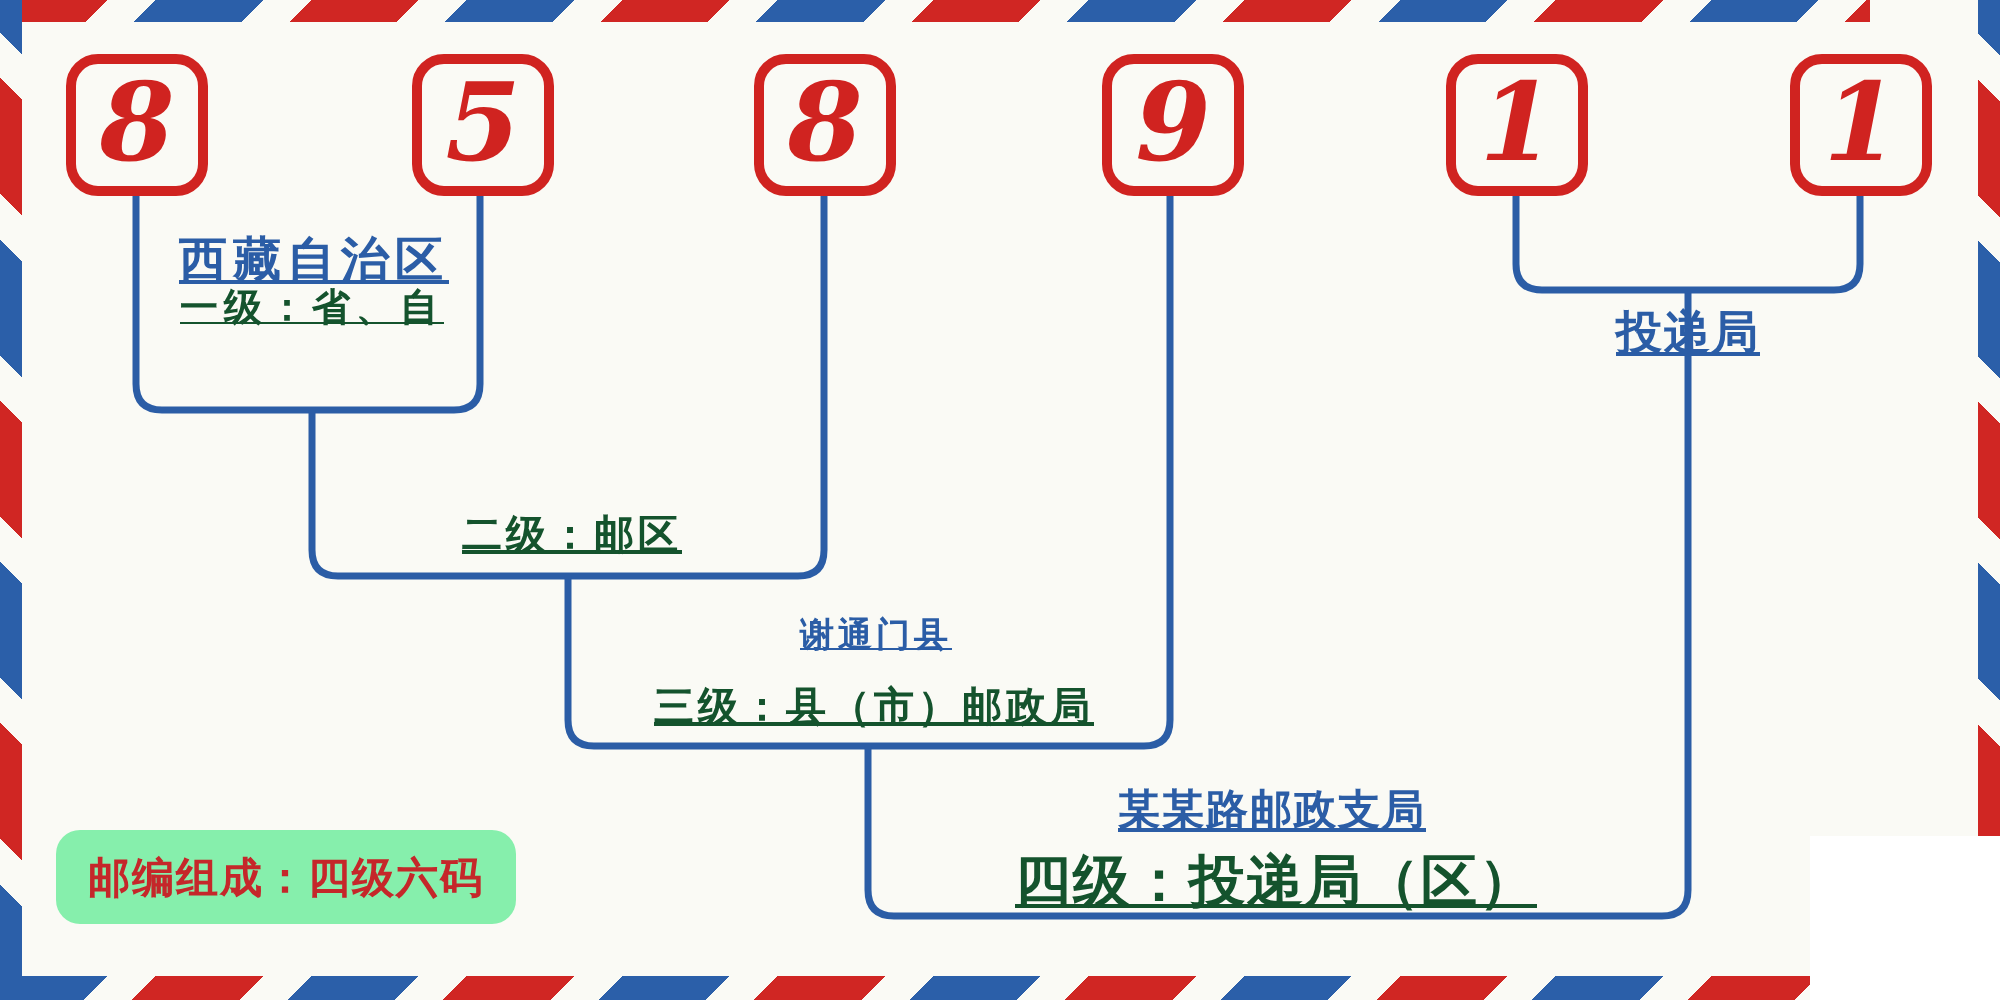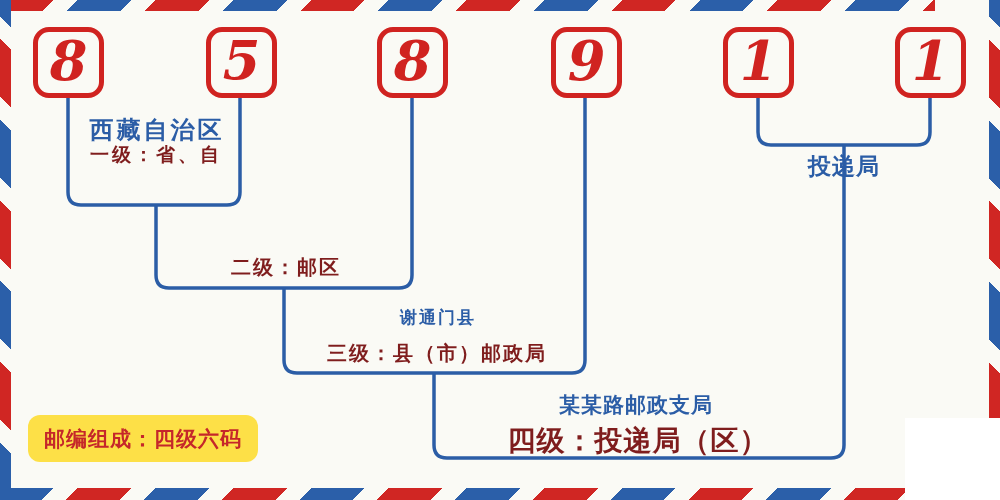--- a/index.html
+++ b/index.html
@@ -43,40 +43,40 @@
     display:flex;align-items:center;justify-content:center;
   }
   .digit{
     font-family:"DejaVu Serif",serif;font-weight:bold;font-style:italic;
     font-size:54px;line-height:1;color:#d02320;transform:translateY(-2px);
   }
   
   #connectors{position:absolute;left:0;top:0;width:1000px;height:500px;}
   #connectors path{fill:none;stroke:#2b5da6;stroke-width:3.5;}
   
-  .lbl{position:absolute;white-space:nowrap;transform:translateX(-50%);}
+  .lbl{position:absolute;white-space:nowrap;transform:translateX(-50%);text-decoration:underline;}
   .name-blue{
     color:#2b5da6;font-weight:bold;font-family:"Liberation Serif",serif;
   }
   .desc-red{
-    color:#7f1d1d;font-weight:bold;font-family:"Liberation Sans",sans-serif;
+    color:#14532d;font-weight:bold;font-family:"Liberation Sans",sans-serif;
   }
   .lvl1-name{left:157px;top:114px;font-size:24px;letter-spacing:3px;}
   .lvl1-desc{left:156px;top:143px;font-size:19px;letter-spacing:3px;
              line-height:23px;text-align:center;}
   .lvl2-desc{left:286px;top:254px;font-size:20px;letter-spacing:2px;}
   .lvl3-name{left:438px;top:306px;font-size:17px;letter-spacing:2px;}
   .lvl3-desc{left:437px;top:340px;font-size:20px;letter-spacing:2px;}
   .lvl4-name{left:636px;top:391px;font-size:21px;letter-spacing:1px;}
   .lvl4-desc{left:638px;top:422px;font-size:28px;letter-spacing:1px;}
   .delivery-lbl{left:844px;top:107px;font-size:23px;letter-spacing:1px;margin-top:44px;}
   
   .badge{
     position:absolute;left:28px;top:415px;width:230px;height:47px;
-    background:#fde047;border-radius:12px;
+    background:#86efac;border-radius:12px;
     display:flex;align-items:center;justify-content:center;
   }
   .badge-text{
     color:#c5272a;font-weight:bold;font-size:21px;letter-spacing:1px;
     font-family:"Liberation Serif",serif;white-space:nowrap;
   }
 </style>
 </head>
 <body>
 

